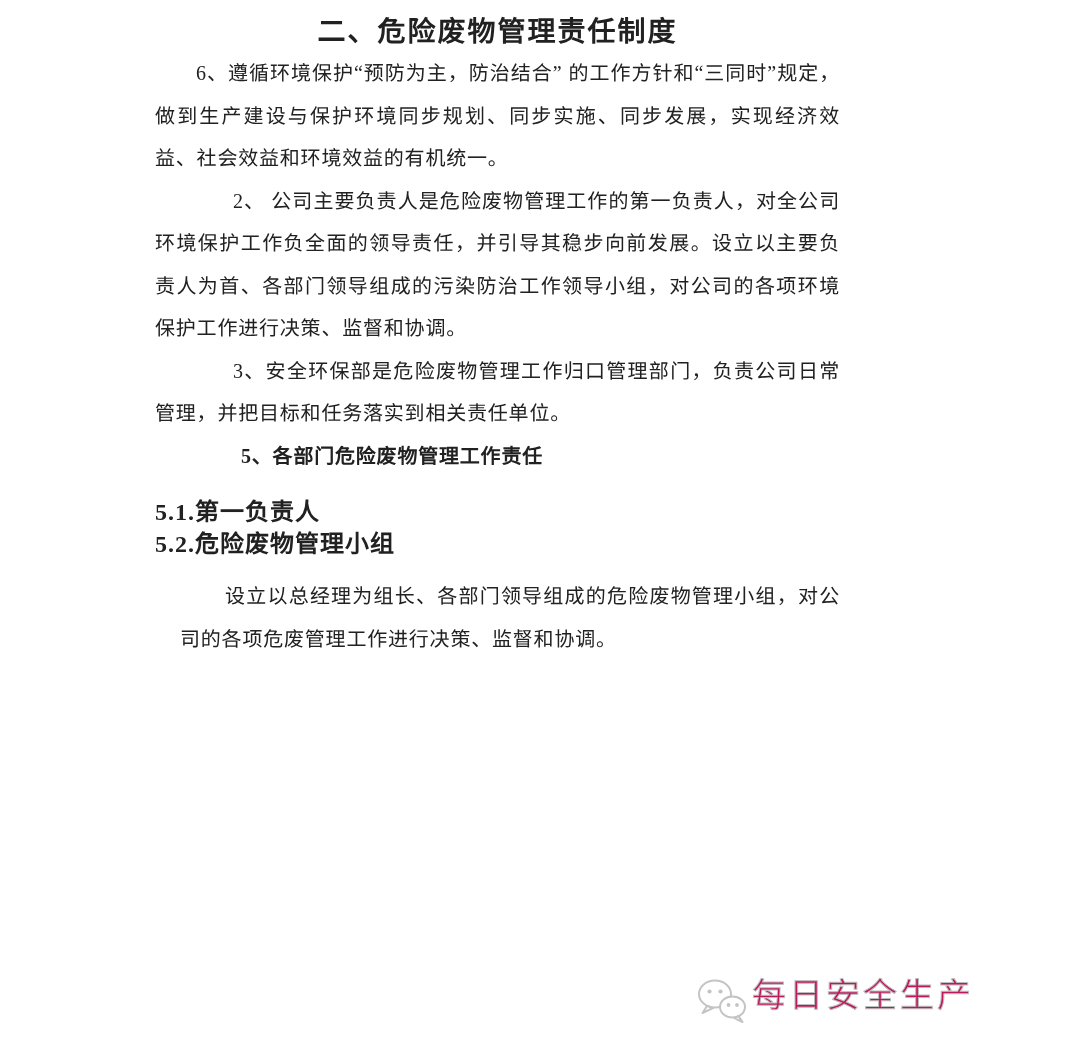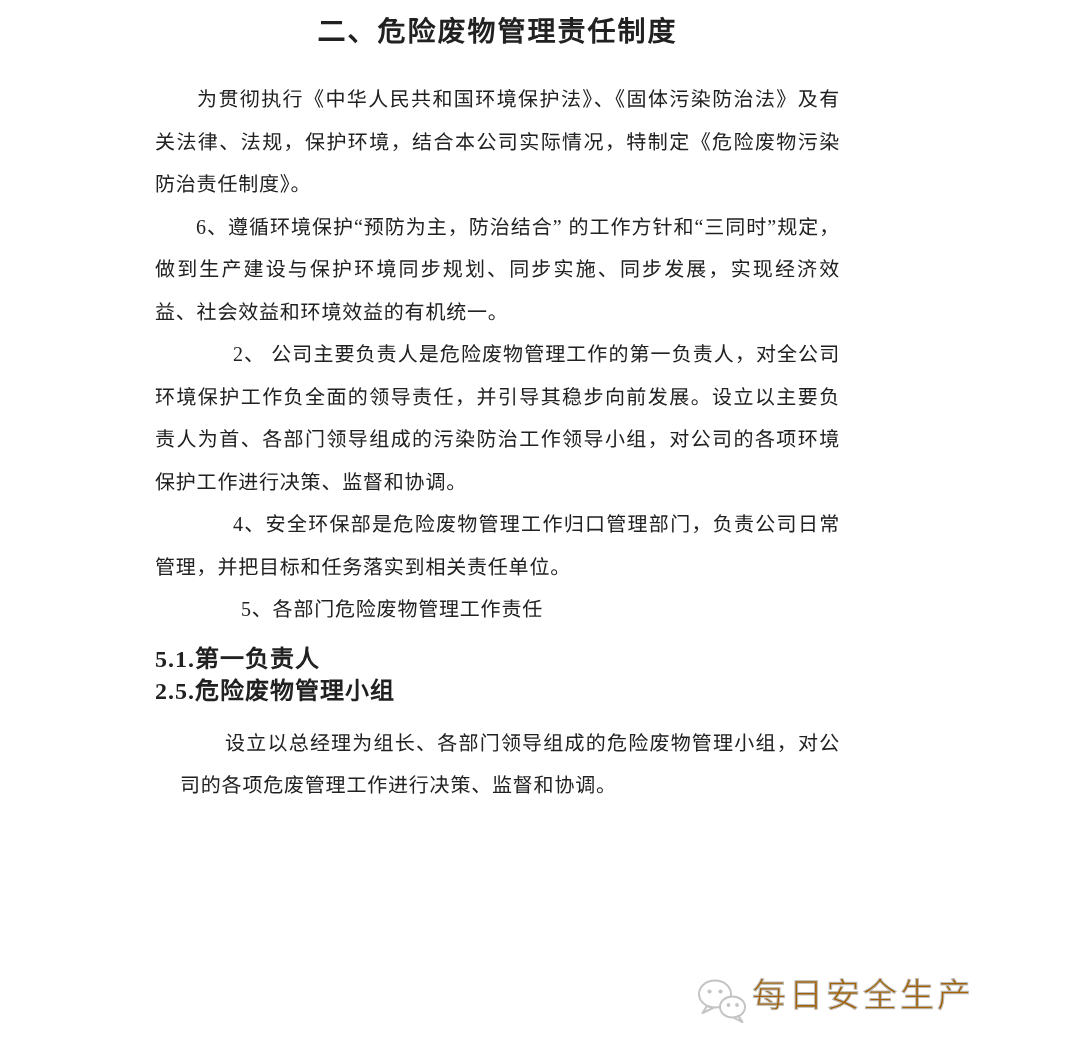--- a/index.html
+++ b/index.html
@@ -31,79 +31,78 @@
     font-size: 20px;
     line-height: 42.5px;
     text-align: justify;
     letter-spacing: 0.8px;
   }
   p.p-intro      { margin-top: 26px; text-indent: 2.1em; }
   p.p-item1      { text-indent: 2.05em; }
   p.p-item2,
   p.p-item3,
   p.p-item4     { text-indent: 3.9em; }
-  p.p-item5     { text-indent: 4.3em; }
+  p.p-item5     { text-indent: 4.3em; font-weight: bold; }
   p.p-section   { text-indent: 2.25em; }
   .sec-heading {
     margin: 0;
     font-size: 24px;
     line-height: 34px;
     font-weight: 700;
     letter-spacing: 1px;
     text-align: left;
   }
-  .sec-heading.h51 { margin-top: 11px; }
+  .sec-heading.h51 { margin-top: 18px; }
   .sec-heading.h52 { margin-top: -2px; }
   p.p51 { margin-top: 12px; }
   p.p52 { margin-top: 14px; margin-left: 25px; }
 
   .watermark {
     position: absolute;
     right: 18px;
     bottom: 20px;
     display: flex;
     align-items: flex-start;
     pointer-events: none;
   }
   .watermark .wm-text {
     font-size: 34px;
     line-height: 40px;
     letter-spacing: 3px;
-    color: #a16207;
+    color: #be185d;
     -webkit-text-stroke: 1px #bdbdbd;
     font-weight: 400;
     margin-left: 4px;
     white-space: nowrap;
   }
   .watermark svg { display: block; margin-top: 2px; }
 </style>
 </head>
 <body>
 
 <div class="page">
 
   <h1 class="doc-title">二、危险废物管理责任制度</h1>
 
   <div class="body-text">
 
-    <p class="p-intro">为贯彻执行《中华人民共和国环境保护法》、《固体污染防治法》及有关法律、法规，保护环境，结合本公司实际情况，特制定《危险废物污染防治责任制度》。</p>
 
     <p class="p-item1">6、遵循环境保护“预防为主，防治结合” 的工作方针和“三同时”规定，做到生产建设与保护环境同步规划、同步实施、同步发展，实现经济效益、社会效益和环境效益的有机统一。</p>
 
     <p class="p-item2">2、 公司主要负责人是危险废物管理工作的第一负责人，对全公司环境保护工作负全面的领导责任，并引导其稳步向前发展。设立以主要负责人为首、各部门领导组成的污染防治工作领导小组，对公司的各项环境保护工作进行决策、监督和协调。</p>
 
-    <p class="p-item3">4、安全环保部是危险废物管理工作归口管理部门，负责公司日常管理，并把目标和任务落实到相关责任单位。</p>
+    <p class="p-item3">3、安全环保部是危险废物管理工作归口管理部门，负责公司日常管理，并把目标和任务落实到相关责任单位。</p>
 
 
     <p class="p-item5">5、各部门危险废物管理工作责任</p>
 
     <h2 class="sec-heading h51">5.1.第一负责人</h2>
 
 
-    <h2 class="sec-heading h52">2.5.危险废物管理小组</h2>
+    <h2 class="sec-heading h52">5.2.危险废物管理小组</h2>
 
     <p class="p-section p52">设立以总经理为组长、各部门领导组成的危险废物管理小组，对公司的各项危废管理工作进行决策、监督和协调。</p>
 
   </div>
 
   <div class="watermark">
     <span>
       <svg width="52" height="48" viewBox="0 0 52 48" xmlns="http://www.w3.org/2000/svg">
         <ellipse cx="19" cy="16" rx="16" ry="13.5" fill="#ffffff" stroke="#c4c4c4" stroke-width="2"></ellipse>
         <path d="M11 28 L6.5 35 L17 30 Z" fill="#ffffff" stroke="#c4c4c4" stroke-width="2" stroke-linejoin="round"></path>

